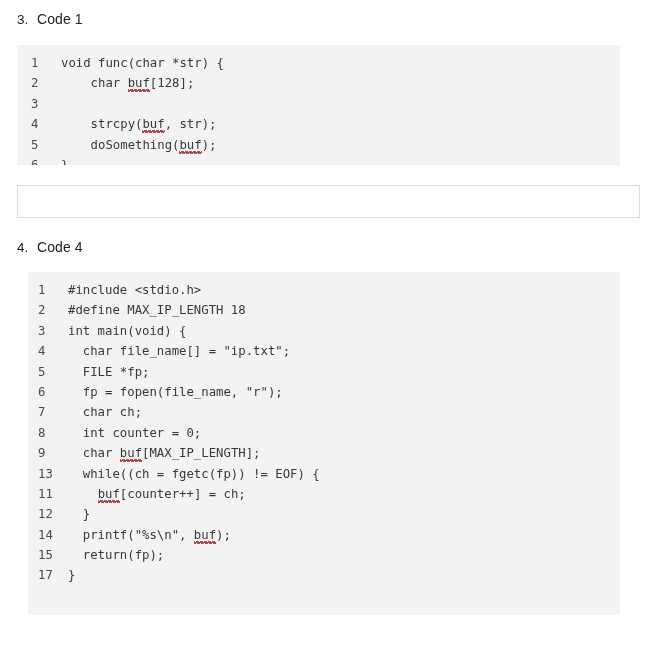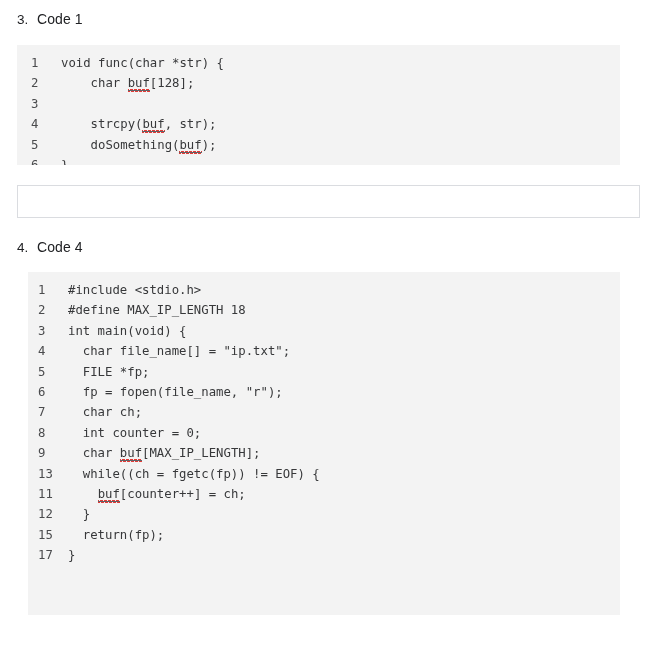--- a/index.html
+++ b/index.html
@@ -144,15 +144,16 @@
     <div class="code-line"><span class="ln">3</span><span class="src">int main(void) {</span></div>
     <div class="code-line"><span class="ln">4</span><span class="src">  char file_name[] = "ip.txt";</span></div>
     <div class="code-line"><span class="ln">5</span><span class="src">  FILE *fp;</span></div>
     <div class="code-line"><span class="ln">6</span><span class="src">  fp = fopen(file_name, "r");</span></div>
     <div class="code-line"><span class="ln">7</span><span class="src">  char ch;</span></div>
     <div class="code-line"><span class="ln">8</span><span class="src">  int counter = 0;</span></div>
     <div class="code-line"><span class="ln">9</span><span class="src">  char <span class="misspell">buf</span>[MAX_IP_LENGTH];</span></div>
     <div class="code-line"><span class="ln">13</span><span class="src">  while((ch = fgetc(fp)) != EOF) {</span></div>
     <div class="code-line"><span class="ln">11</span><span class="src">    <span class="misspell">buf</span>[counter++] = ch;</span></div>
     <div class="code-line"><span class="ln">12</span><span class="src">  }</span></div>
+    <div class="code-line"><span class="ln">14</span><span class="src">  printf("%s\n", <span class="misspell">buf</span>);</span></div>
     <div class="code-line"><span class="ln">15</span><span class="src">  return(fp);</span></div>
     <div class="code-line"><span class="ln">17</span><span class="src">}</span></div>
   </div>
 
 </body></html>

